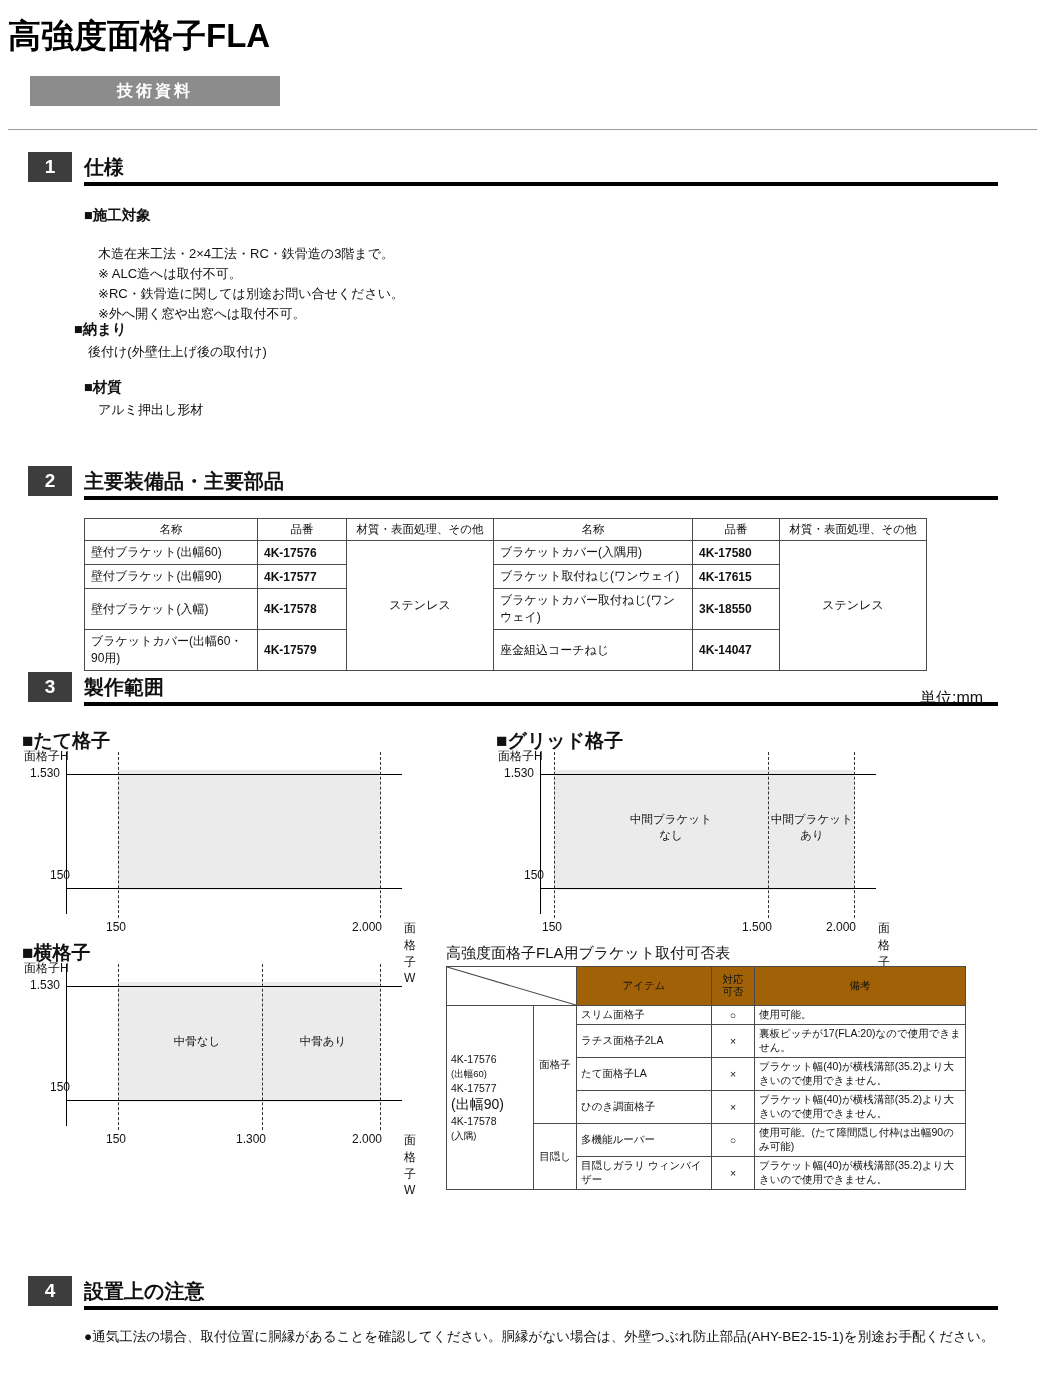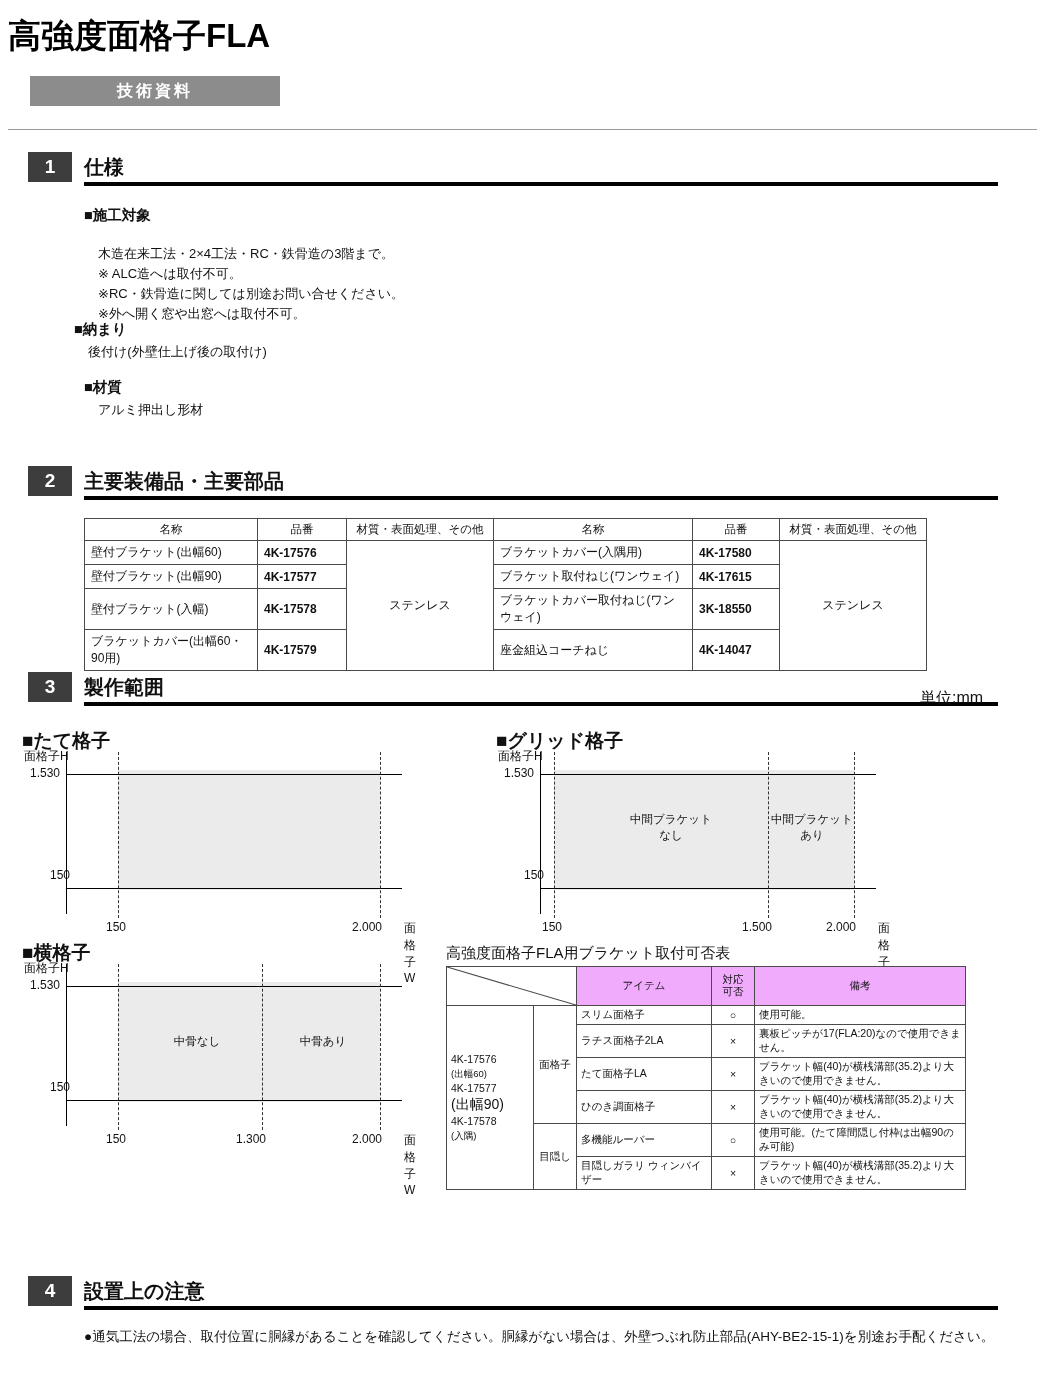--- a/index.html
+++ b/index.html
@@ -35,21 +35,21 @@
   .dgrey{background:#ebebeb;}
   .box{position:absolute;}
   .solidline{position:absolute;background:#000;}
   .dashline{position:absolute;border-left:1px dashed #333;}
   .inbox-txt{position:absolute;font-size:11.5px;text-align:center;line-height:1.35;}
 
   
   .compat-cap{position:absolute;font-size:15px;}
   table.compat{position:absolute;border-collapse:collapse;font-size:10.5px;}
   table.compat th,table.compat td{border:1px solid #4a4a4a;padding:2px 4px;vertical-align:middle;}
-  table.compat th{background:#f0abfc;font-weight:normal;text-align:center;}
+  table.compat th{background:#a16207;font-weight:normal;text-align:center;}
   table.compat td.c{text-align:center;}
   .diagcell{position:relative;width:112px;height:34px;padding:0;}
   .diagcell .slash{position:absolute;left:0;top:0;width:100%;height:100%;}
 
   
   .note{position:absolute;font-size:11.5px;line-height:1.5;}
   .bullets{position:absolute;font-size:13.5px;line-height:1.6;}
 </style>
 </head>
 <body>

